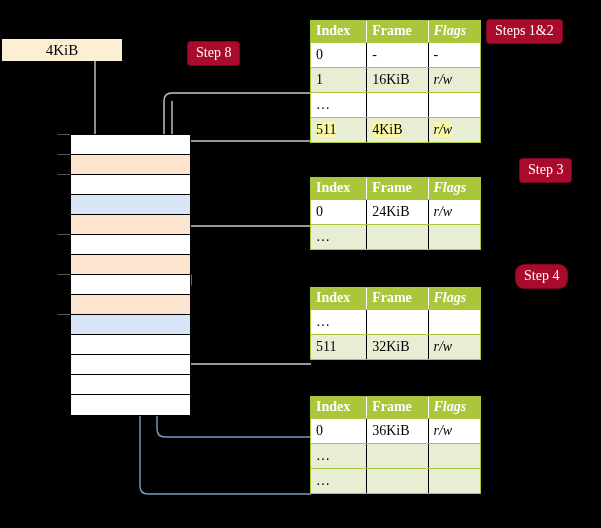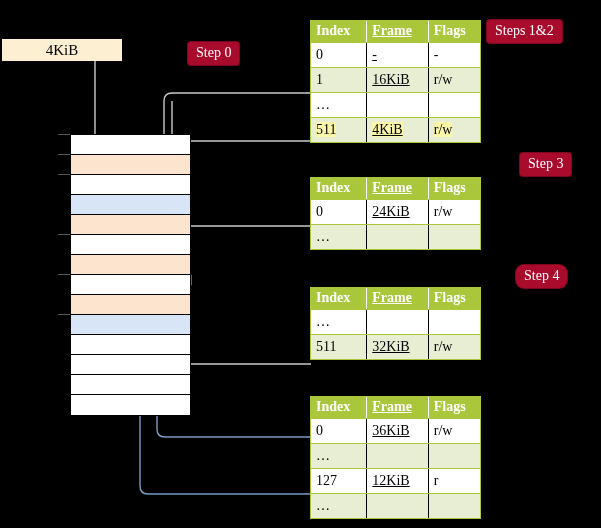--- a/index.html
+++ b/index.html
@@ -74,22 +74,22 @@
     height:19px;
     vertical-align:middle;
     white-space:nowrap;
   }
   .ptable td:last-child{border-right:none;}
   .ptable tr:last-child td{border-bottom:none;}
   .r-alt td{background:#e8eed4;}
   .r-plain td{background:#ffffff;}
   .hl{background:#fbf7a8;}
   .c-index{width:57px;}
-  .c-frame{width:62px;text-decoration:underline;}
-  .c-flags{width:51px;}
+  .c-frame{width:62px;}
+  .c-flags{width:51px;font-style:italic;}
 
   svg.wires{position:absolute;left:0;top:0;width:601px;height:528px;pointer-events:none;}
 </style>
 </head>
 <body>
 
 <div class="stage">
 
   <svg class="wires" viewBox="0 0 601 528">
     <defs>
@@ -112,23 +112,23 @@
 
     <path d="M 311,364 L 190,364 q -8,0 -8,-8 L 182,318" fill="none" stroke="#c9c9c9" stroke-width="1.4" marker-end="url(#ga)"></path>
 
     <path d="M 311,437 L 165,437 q -8,0 -8,-8 L 157,332" fill="none" stroke="#7b9ac4" stroke-width="1.4" marker-end="url(#ba)"></path>
 
     <path d="M 311,494 L 148,494 q -8,0 -8,-8 L 140,212" fill="none" stroke="#7b9ac4" stroke-width="1.4" marker-end="url(#ba)"></path>
   </svg>
 
   <div class="kib-box" style="left:2px;top:39px;width:118px;height:20px;">4KiB</div>
 
-  <div class="badge" style="left:188px;top:42px;">Step 0</div>
+  <div class="badge" style="left:188px;top:42px;">Step 8</div>
   <div class="badge" style="left:487px;top:20px;">Steps 1&amp;2</div>
-  <div class="badge" style="left:520px;top:153px;">Step 3</div>
+  <div class="badge" style="left:520px;top:159px;">Step 3</div>
   <div class="badge" style="left:516px;top:265px;border-radius:8px;">Step 4</div>
 
   <div class="memcol" id="memcol" style="left:70px;top:134px;width:121px;height:282px;">
       <div class="memrow m-white" style="height: 7.14286%;"></div>
       <div class="memrow m-orange" style="height: 7.14286%;"></div>
       <div class="memrow m-white" style="height: 7.14286%;"></div>
       <div class="memrow m-blue" style="height: 7.14286%;"></div>
       <div class="memrow m-orange" style="height: 7.14286%;"></div>
       <div class="memrow m-white" style="height: 7.14286%;"></div>
       <div class="memrow m-orange" style="height: 7.14286%;"></div>
@@ -240,25 +240,20 @@
           <tr class="r-plain">
             <td class="c-index"><span>0</span></td>
             <td class="c-frame"><span>36KiB</span></td>
             <td class="c-flags"><span>r/w</span></td>
           </tr>
           <tr class="r-alt">
             <td class="c-index"><span>…</span></td>
             <td class="c-frame"></td>
             <td class="c-flags"></td>
           </tr>
-          <tr class="r-plain">
-            <td class="c-index"><span>127</span></td>
-            <td class="c-frame"><span>12KiB</span></td>
-            <td class="c-flags"><span>r</span></td>
-          </tr>
           <tr class="r-alt">
             <td class="c-index"><span>…</span></td>
             <td class="c-frame"></td>
             <td class="c-flags"></td>
           </tr>
         </tbody>
       </table>
     </div>
 
 </div>

